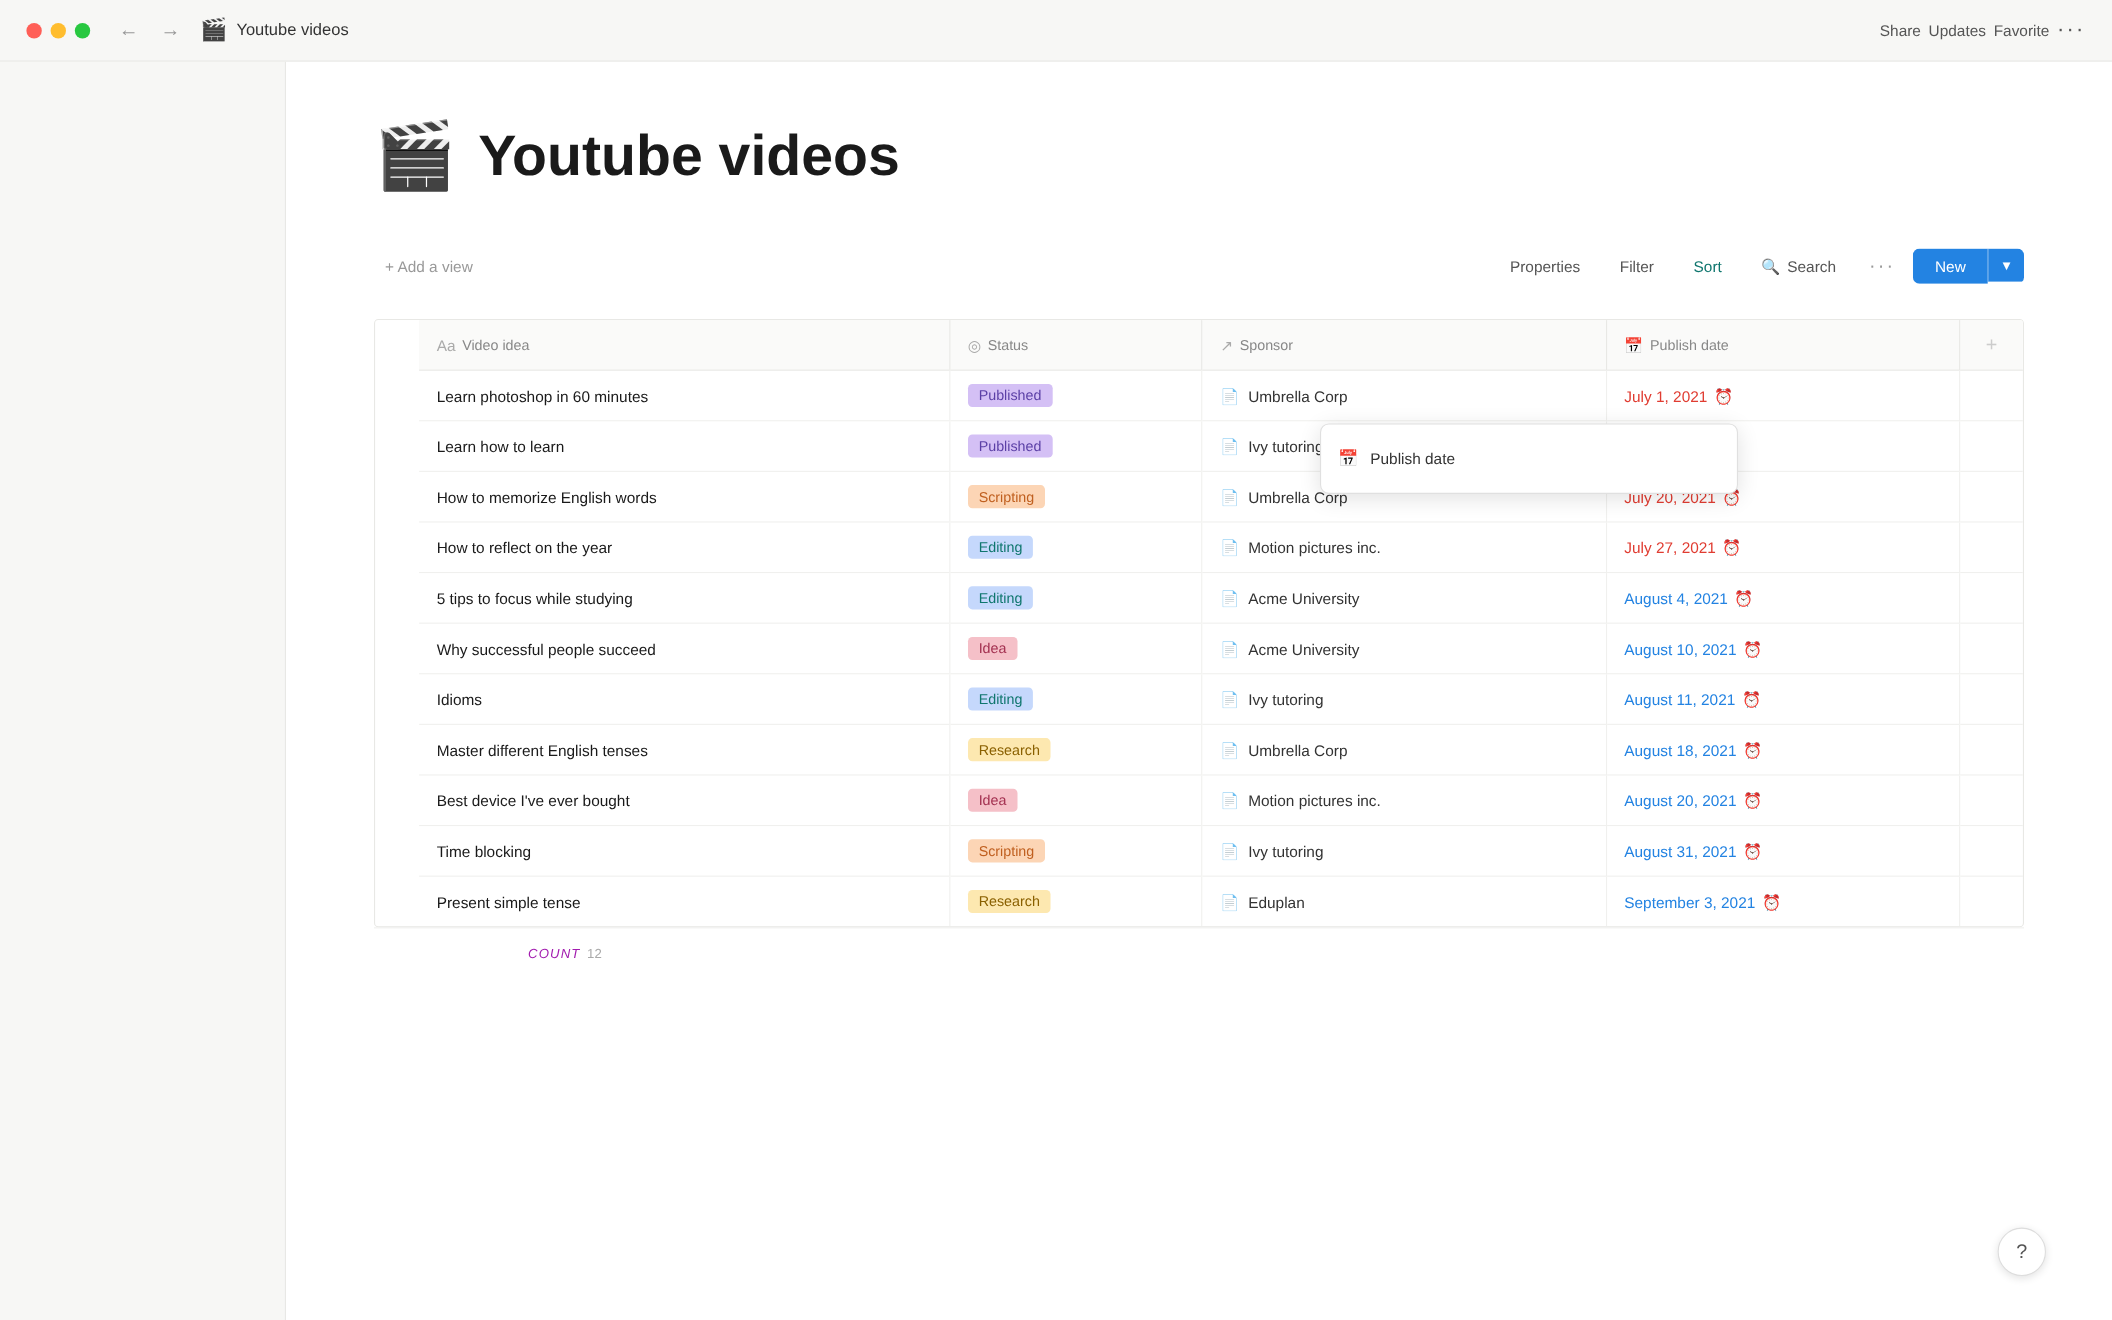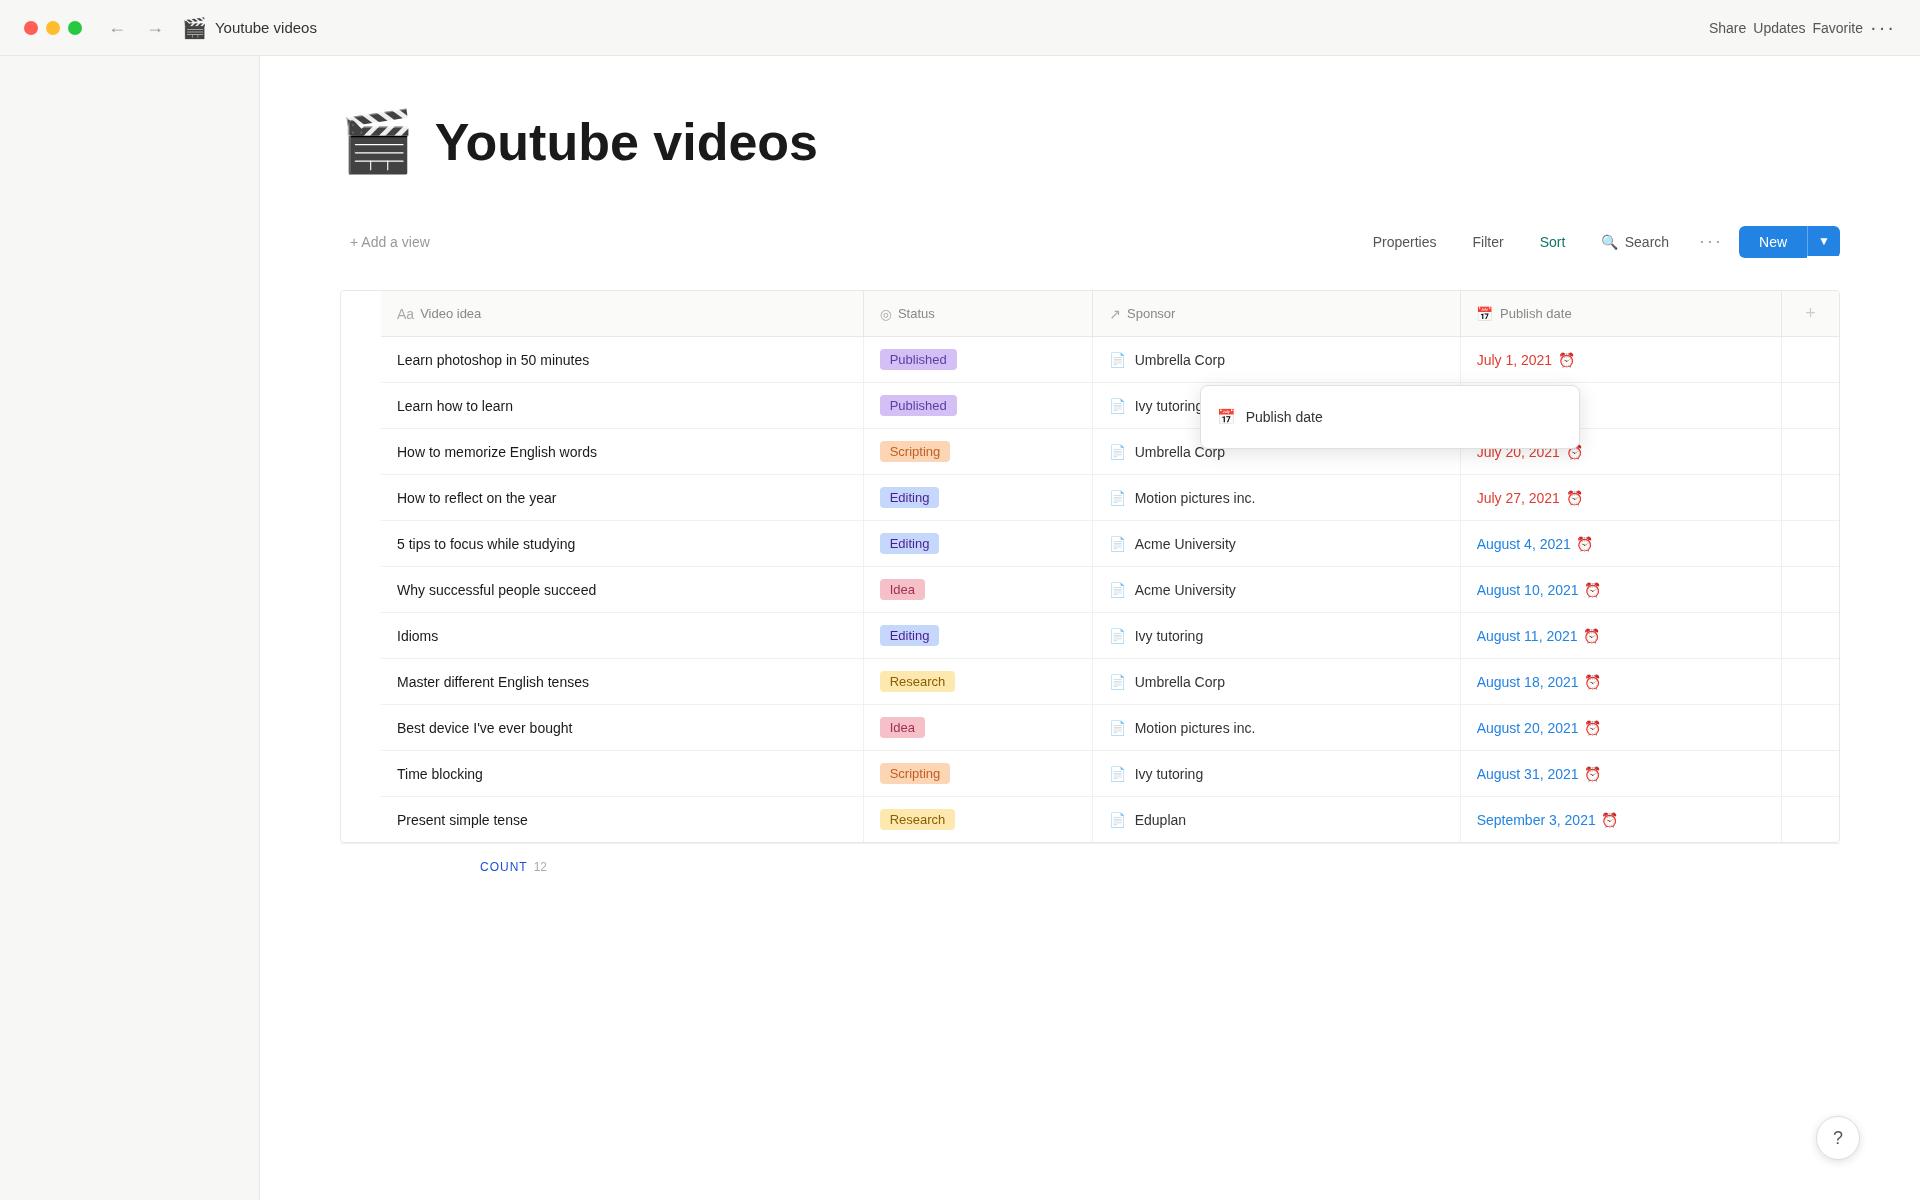--- a/index.html
+++ b/index.html
@@ -258,21 +258,21 @@
     
     .badge {
       display: inline-block;
       padding: 3px 10px;
       border-radius: 4px;
       font-size: 13px;
       font-weight: 500;
     }
     .badge-published { background: #d4c0f5; color: #5b3fa6; }
     .badge-scripting { background: #fcd5b5; color: #c06020; }
-    .badge-editing { background: #c5d8fc; color: #4c1d95; }
+    .badge-editing { background: #c5d8fc; color: #0f766e; }
     .badge-idea { background: #f5c0c8; color: #a33050; }
     .badge-research { background: #fde8b0; color: #8a6000; }
 
     
     .sponsor-cell {
       display: flex;
       align-items: center;
       gap: 8px;
       color: #333;
     }
@@ -287,23 +287,24 @@
     
     .footer {
       padding: 16px 140px;
       display: flex;
       align-items: center;
       border-top: 1px solid #f0f0ee;
       margin-top: 0;
     }
     .count-label {
       font-size: 12px;
-      color: #1d4ed8;
+      color: #a21caf;
       letter-spacing: 1px;
       text-transform: uppercase;
+      font-style: italic;
     }
     .count-value {
       font-size: 12px;
       color: #aaa;
       margin-left: 6px;
     }
 
     
     .help-btn {
       position: fixed;
@@ -443,21 +444,21 @@
               </div>
             </th>
             <th>
               <div class="add-col-btn">+</div>
             </th>
           </tr>
         </thead>
         <tbody id="table-body">
 
         <tr>
-              <td><span class="video-title">Learn photoshop in 50 minutes</span></td>
+              <td><span class="video-title">Learn photoshop in 60 minutes</span></td>
               <td><span class="badge badge-published">Published</span></td>
               <td>
                 <div class="sponsor-cell">
                   <span class="sponsor-icon">📄</span>
                   <span>Umbrella Corp</span>
                 </div>
               </td>
               <td>
                 <div class="date-red">
                   <span>July 1, 2021</span>

